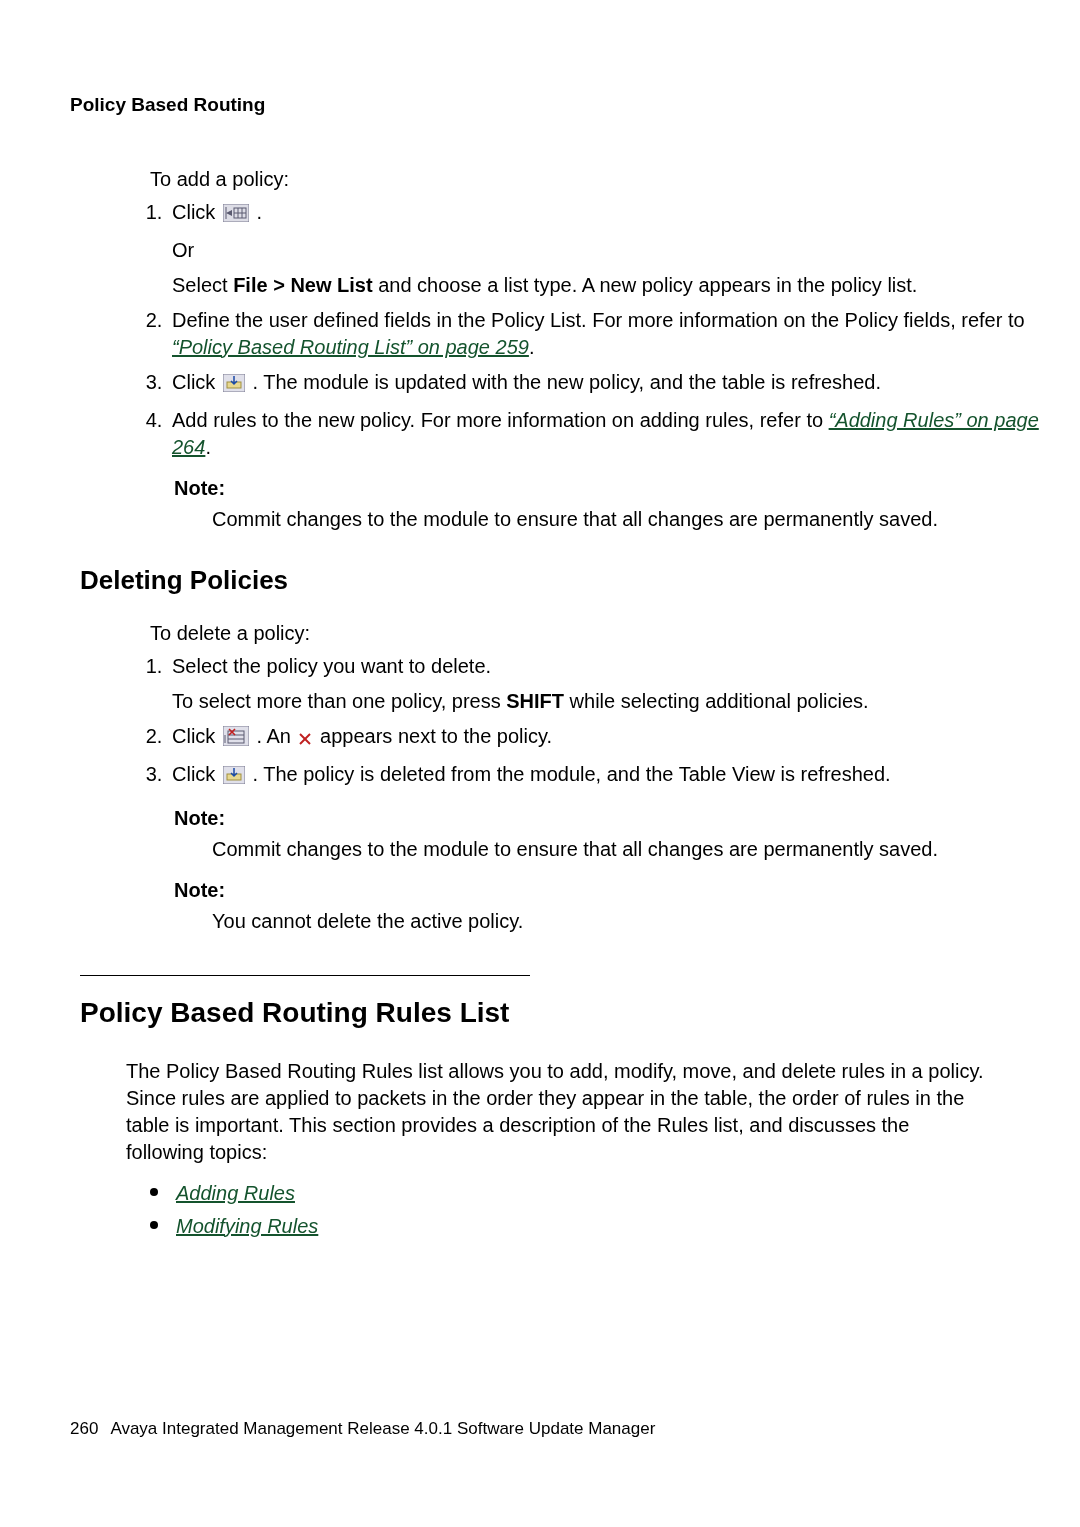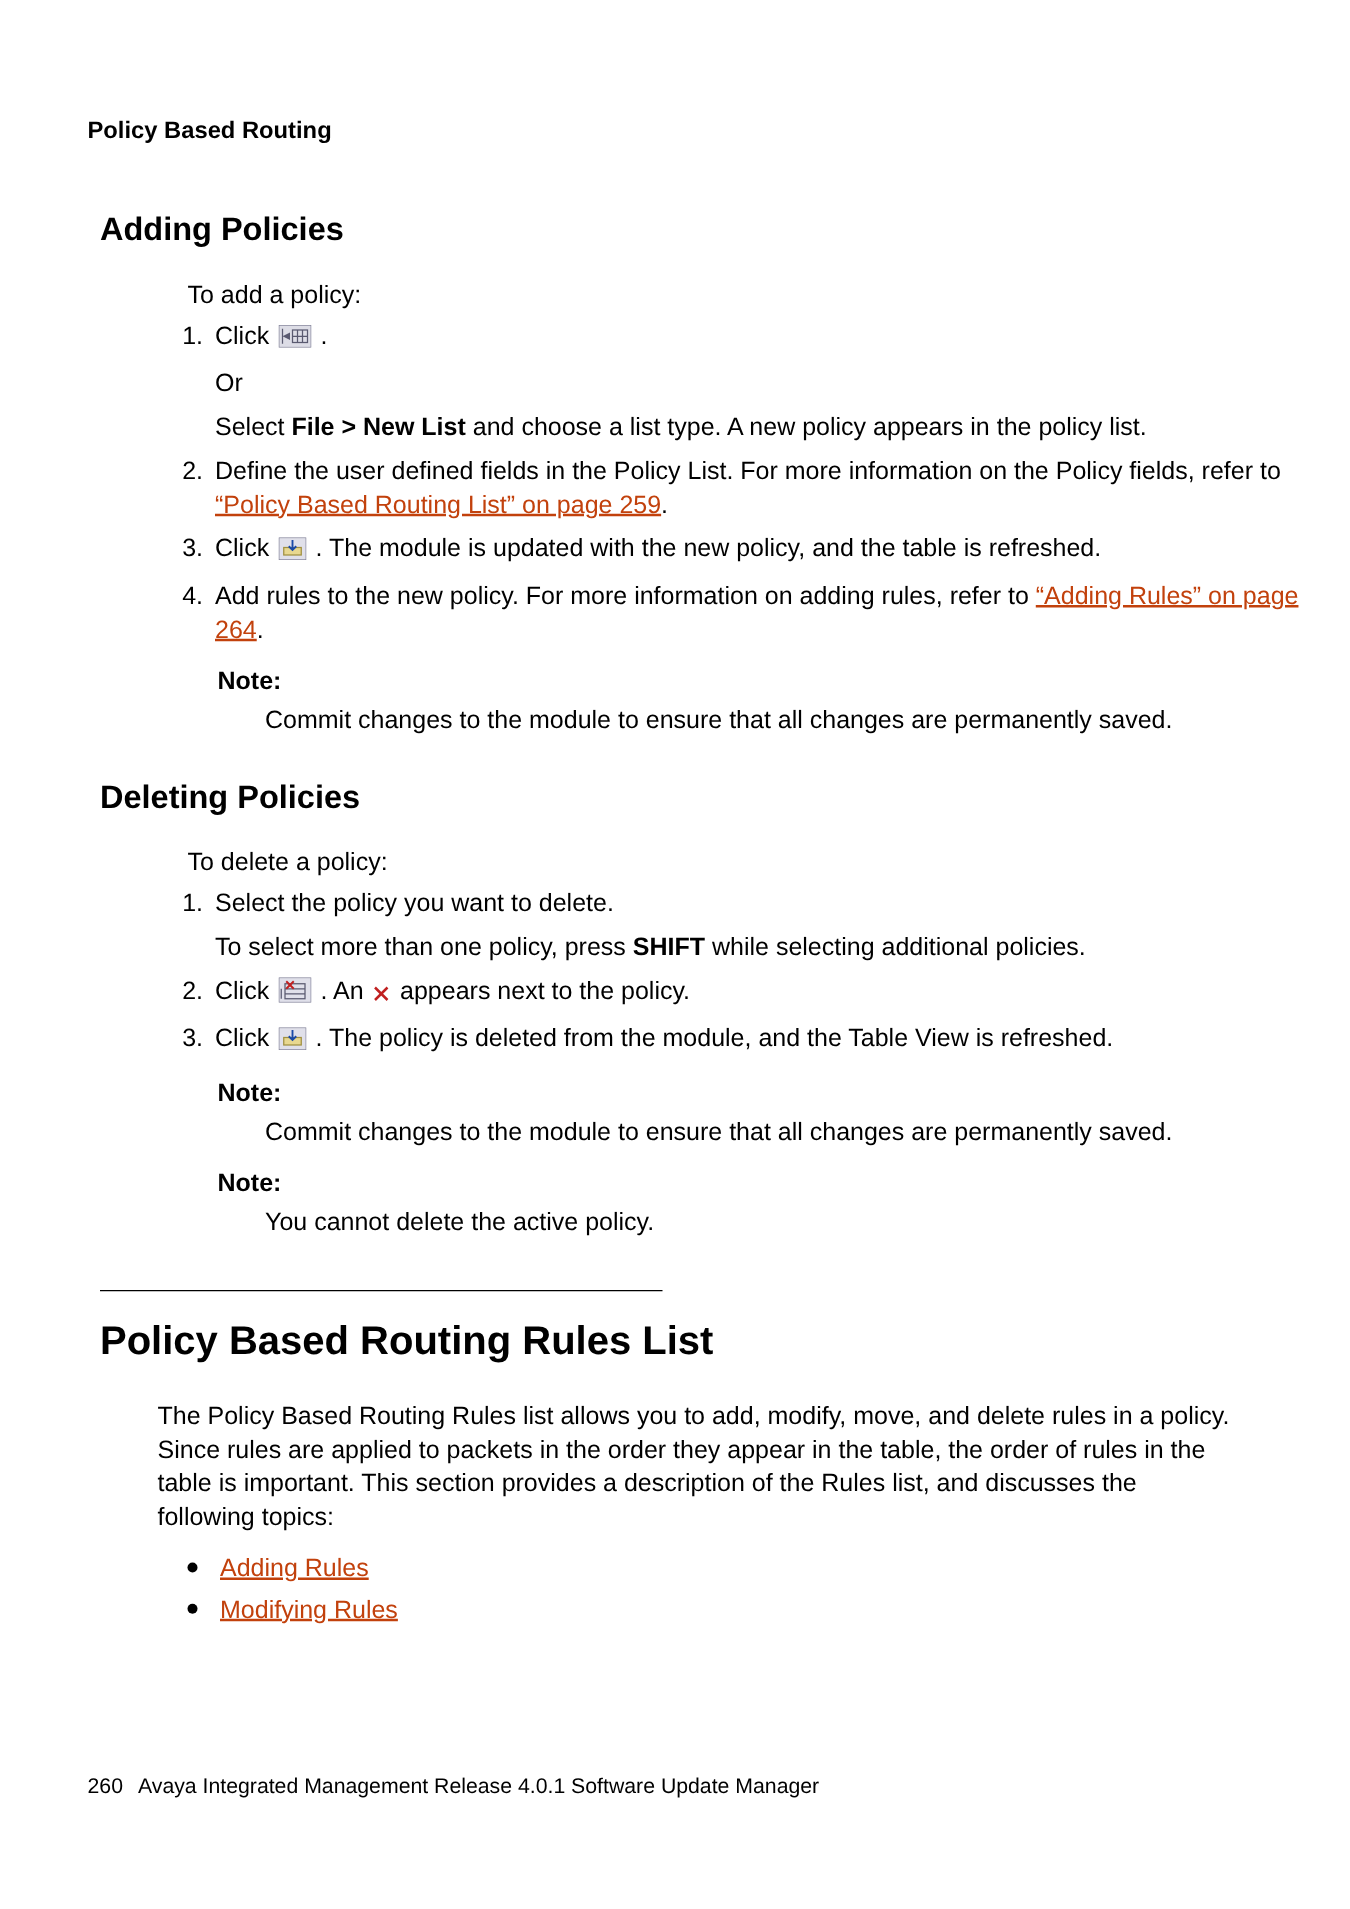--- a/index.html
+++ b/index.html
@@ -43,31 +43,32 @@
     margin-top: 8px;
   }
   .note-label {
     font-weight: bold;
     margin: 14px 0 4px 104px;
   }
   .note-body {
     margin: 0 100px 10px 142px;
   }
   a.xref {
-    color: #c2410c;
+    color: #14532d;
     text-decoration: underline;
+    font-style: italic;
   }
   .hr {
     border: none;
     border-top: 1px solid #000;
     width: 450px;
     margin: 40px 0 18px 10px;
   }
   h1.big-head {
-    font-size: 32px;
+    font-size: 28px;
     font-weight: bold;
     margin: 0 0 26px 10px;
   }
   .body-para {
     margin: 0 56px 14px 56px;
   }
   ul.bullets {
     list-style: none;
     margin: 8px 0 0 80px;
     padding: 0;
@@ -104,21 +105,20 @@
   }
   .b { font-weight: bold; }
 </style>
 </head>
 <body>
 
 <div class="page">
 
   <div class="running-header">Policy Based Routing</div>
 
-  <h2 class="section-head">Adding Policies</h2>
   <p class="intro">To add a policy:</p>
 
   <ol class="steps">
     <li>
       <span>Click </span>
       <span class="inline-icon">
         <svg width="26" height="18">
           <rect x="0" y="0" width="26" height="18" fill="#dddde6" stroke="#7a7a90"></rect>
           <line x1="3" y1="3" x2="3" y2="15" stroke="#5a5a70"></line>
           <path d="M3 9 L9 6 L9 12 Z" fill="#5a5a70"></path>

